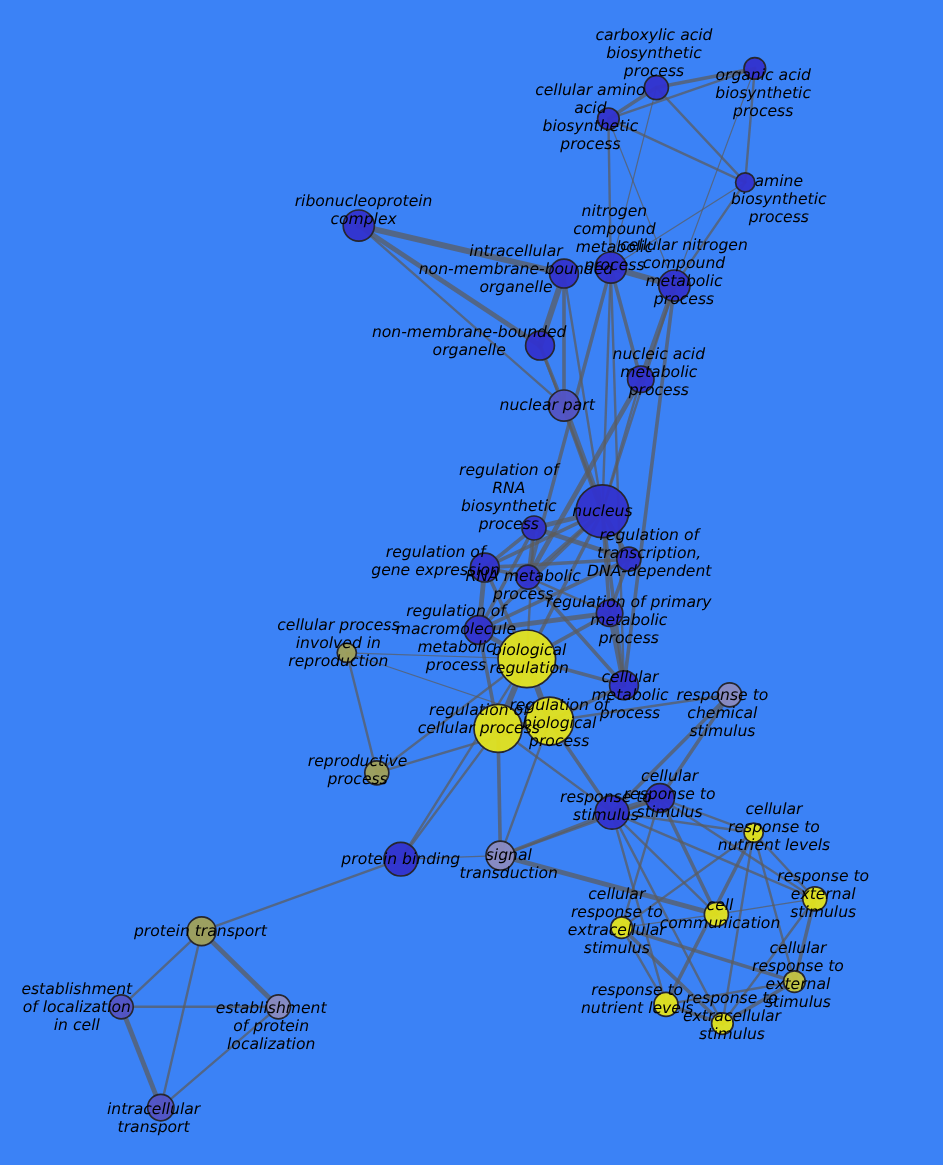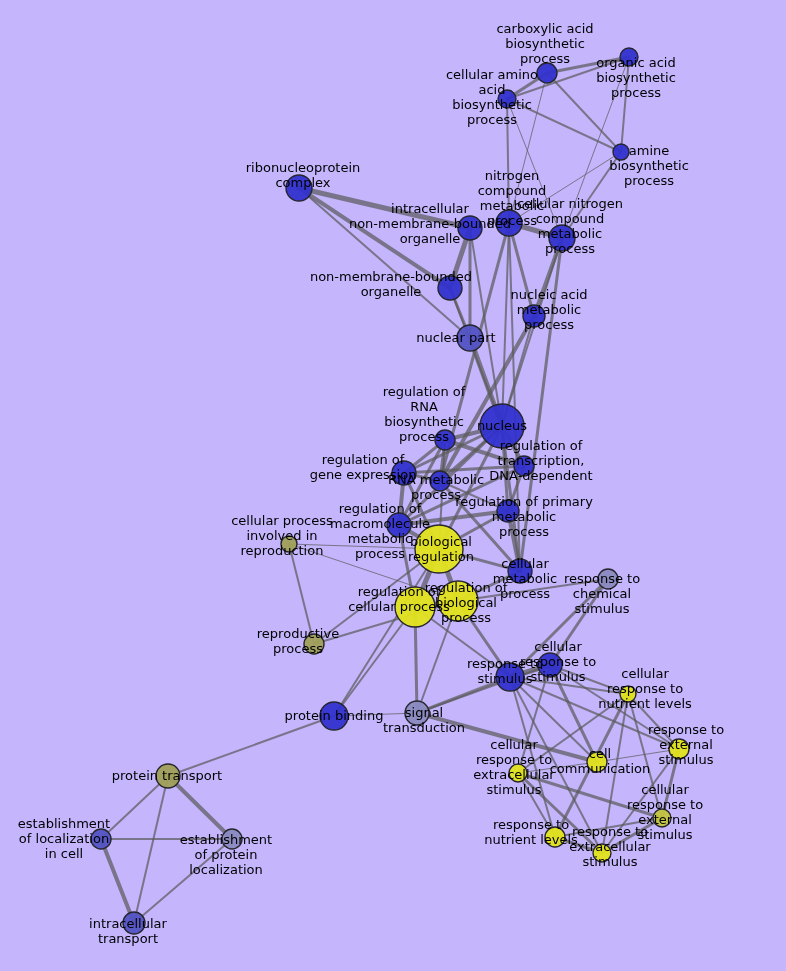--- a/index.html
+++ b/index.html
@@ -3,23 +3,24 @@
 <meta charset="utf-8">
 <style>
   html, body {
     margin: 0;
     padding: 0;
     background: #ffffff;
   }
   .diagram-container {
     width: 786px;
     height: 971px;
-    background: #c4b5fd;
+    background: #3b82f6;
     position: relative;
     overflow: hidden;
+    font-style: italic;
   }
   svg { display: block; }
   .edge {
     stroke-linecap: round;
   }
   .node-circle {
     stroke: #26262e;
   }
   .node-label {
     font-family: "DejaVu Sans", "Liberation Sans", sans-serif;

